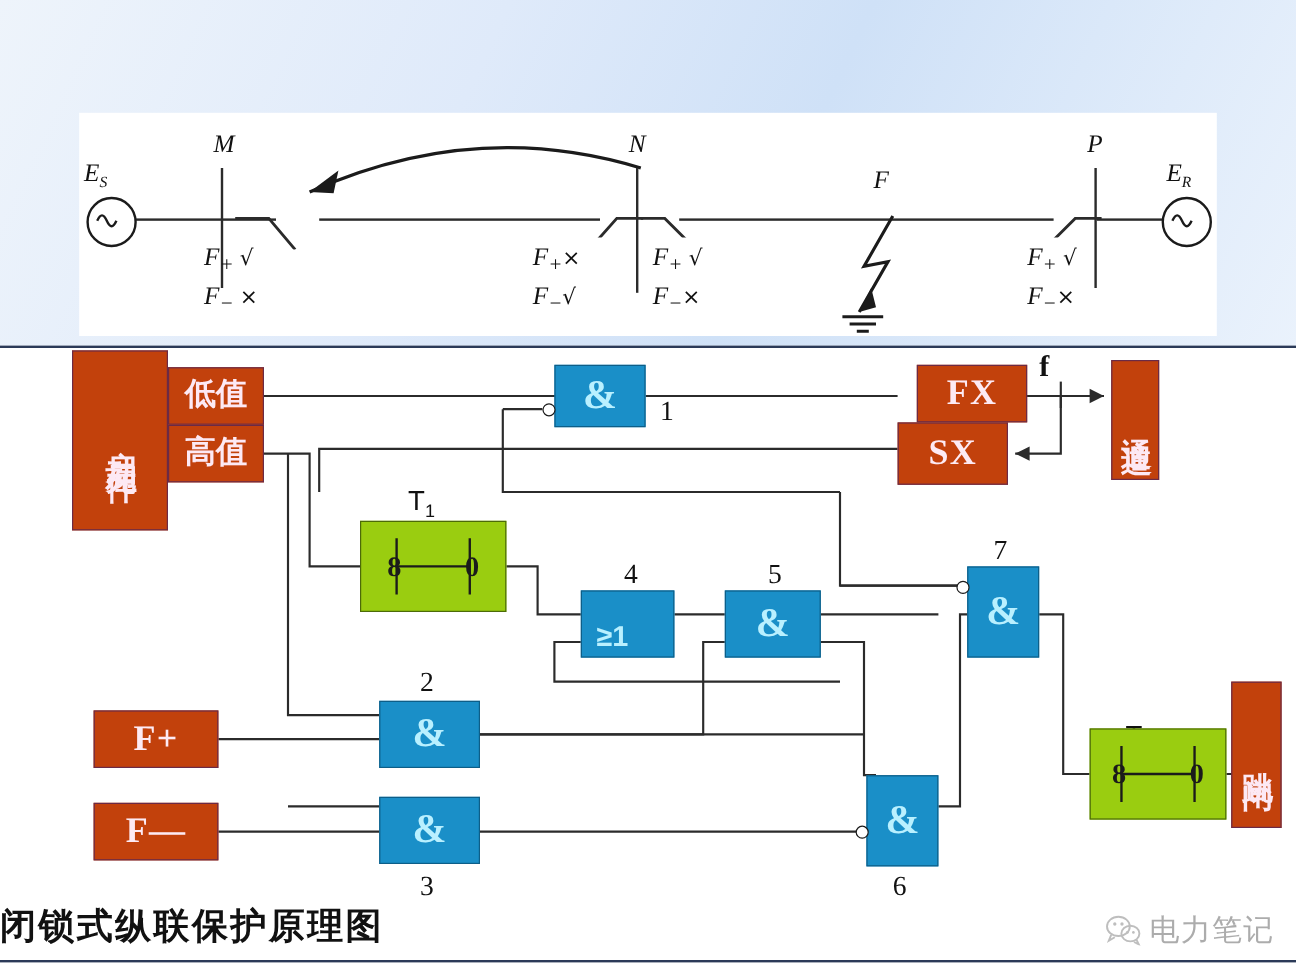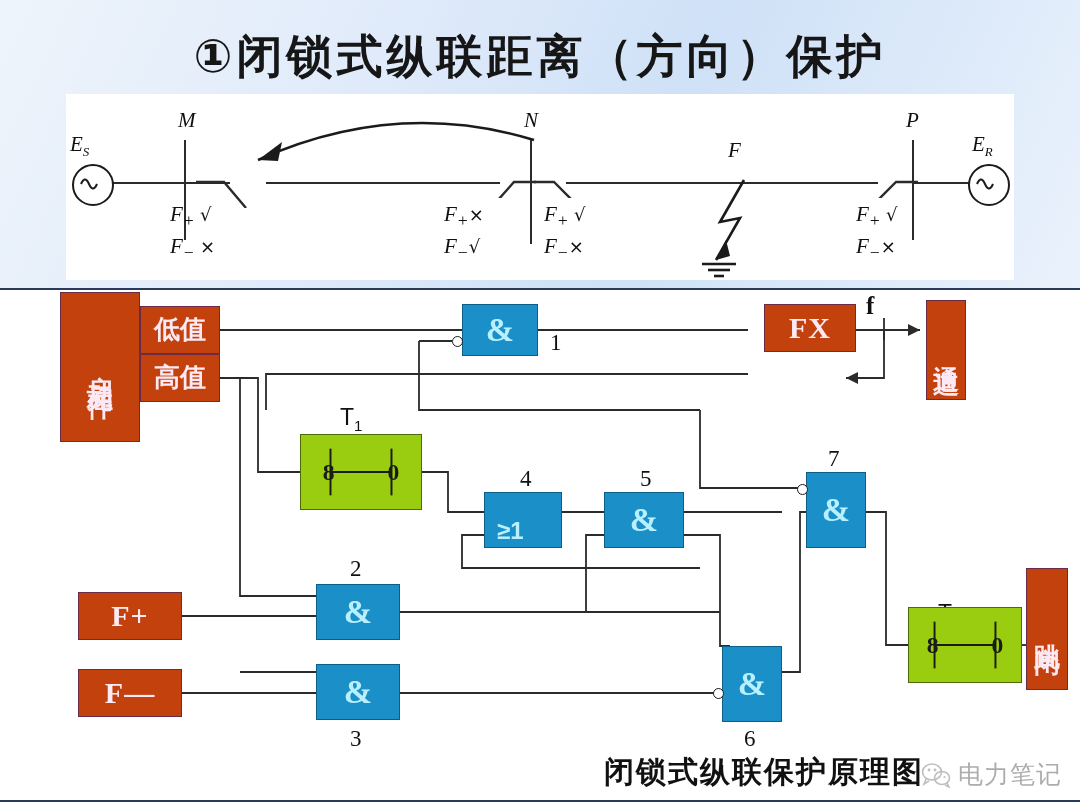--- a/index.html
+++ b/index.html
@@ -99,21 +99,21 @@
 
   
   .timer-sym{position:absolute;left:0;top:0;width:100%;height:100%;}
 
   .bubble{
     position:absolute;width:9px;height:9px;border:1.6px solid #1b1b1b;border-radius:50%;
     background:#ffffff;
   }
 
   .caption{
-    position:absolute;left:0;top:752px;width:924px;text-align:right;
+    position:absolute;left:0;top:752px;width:1080px;text-align:left;
     font-family:"DejaVu Sans","Liberation Sans",sans-serif;
     font-size:30px;font-weight:bold;color:#111;letter-spacing:2px;
   }
   .watermark{
     position:absolute;right:18px;top:758px;display:flex;align-items:center;gap:7px;
     opacity:.55;
   }
   .watermark .wm-text{
     font-family:"DejaVu Sans","Liberation Sans",sans-serif;
     font-size:25px;color:#6a6a6a;letter-spacing:1px;
@@ -122,21 +122,20 @@
 </head>
 <body>
 
 <div id="root">
 
   <div class="bg-top"></div>
   <div class="bg-bottom"></div>
   <div class="hairline" style="top:288px"></div>
   <div class="hairline" style="top:800px"></div>
 
-  <div class="title">①闭锁式纵联距离（方向）保护</div>
 
   <div class="panel">
 
     <div class="wire wh" style="left:44px;top:88px;width:120px;"></div>
     <div class="wire wh" style="left:200px;top:88px;width:234px;"></div>
     <div class="wire wh" style="left:500px;top:88px;width:312px;"></div>
     <div class="wire wh" style="left:848px;top:88px;width:56px;"></div>
 
     <div class="src" style="left:6px;top:70px;">
       <svg width="34" height="34" viewBox="0 0 34 34">
@@ -264,20 +263,23 @@
   </div>
 
   <div class="blk blue" style="left:462px;top:304px;width:76px;height:52px;">
     <span class="amp">&amp;</span>
   </div>
   <div class="bubble" style="left:452px;top:336px;"></div>
   <div class="gnum" style="left:550px;top:330px;">1</div>
 
   <div class="blk pink" style="left:748px;top:304px;width:92px;height:48px;margin-left:16px;">
     <span class="pink-lat">FX</span>
+  </div>
+  <div class="blk pink" style="left:748px;top:352px;width:92px;height:52px;">
+    <span class="pink-lat">SX</span>
   </div>
   <div class="flbl-f" style="left:866px;top:292px;">f</div>
 
   <div class="blk pink" style="left:926px;top:300px;width:40px;height:100px;">
     <span class="pink-cn pink-vert">通道</span>
   </div>
 
   <div class="tlbl" style="left:340px;top:404px;">T<sub>1</sub></div>
   <div class="blk green" style="left:300px;top:434px;width:122px;height:76px;">
     <svg class="timer-sym" viewBox="0 0 122 76" preserveAspectRatio="none">

